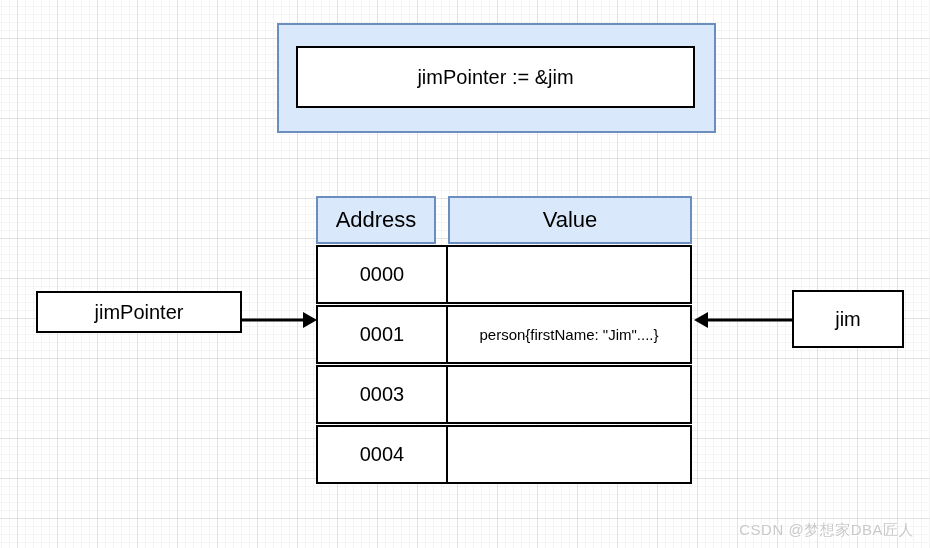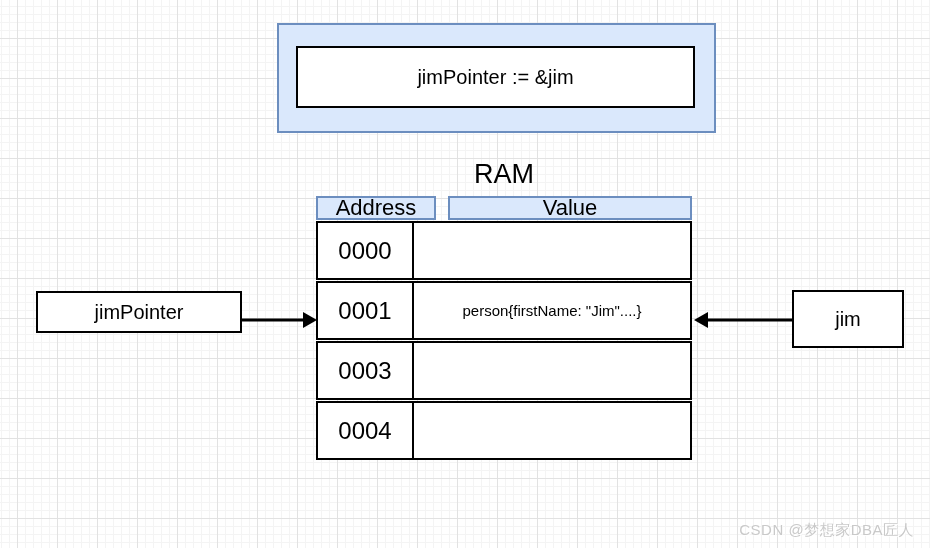--- a/index.html
+++ b/index.html
@@ -46,38 +46,38 @@
     left: 316px; top: 157px; width: 376px; height: 34px;
     display: flex; align-items: center; justify-content: center;
     font-size: 27px;
   }
 
   
   .ram-table {
     left: 316px; top: 196px; width: 376px;
     display: flex; flex-direction: column; gap: 1px;
   }
-  .ram-header { display: flex; gap: 12px; height: 24px; }
+  .ram-header { display: flex; gap: 12px; height: 48px; }
   .hcell {
     background: #dae8fc;
     border: 2px solid #6c8ebf;
     box-sizing: border-box;
     display: flex; align-items: center; justify-content: center;
     font-size: 22px;
   }
   .hcell.addr { width: 120px; }
   .hcell.val  { flex: 1; }
   .ram-row { display: flex; height: 59px; }
   .cell {
     background: #ffffff;
     border: 2px solid #000000;
     box-sizing: border-box;
     display: flex; align-items: center; justify-content: center;
   }
-  .cell.addr { width: 98px; font-size: 24px; }
+  .cell.addr { width: 132px; font-size: 20px; }
   .cell.val  { flex: 1; margin-left: -2px; font-size: 15px; }
 
   
   .side-box {
     background: #ffffff;
     border: 2px solid #000000;
     box-sizing: border-box;
     display: flex; align-items: center; justify-content: center;
     font-size: 20px;
   }
@@ -99,21 +99,20 @@
 </head>
 <body>
 
 <div class="canvas">
 
   <div class="abs code-outer"></div>
   <div class="abs code-inner">
     <span>jimPointer := &amp;jim</span>
   </div>
 
-  <div class="abs ram-title">RAM</div>
 
   <div class="abs ram-table">
     <div class="ram-header">
       <div class="hcell addr">Address</div>
       <div class="hcell val">Value</div>
     </div>
     <div class="ram-row">
       <div class="cell addr">0000</div>
       <div class="cell val"></div>
     </div>

